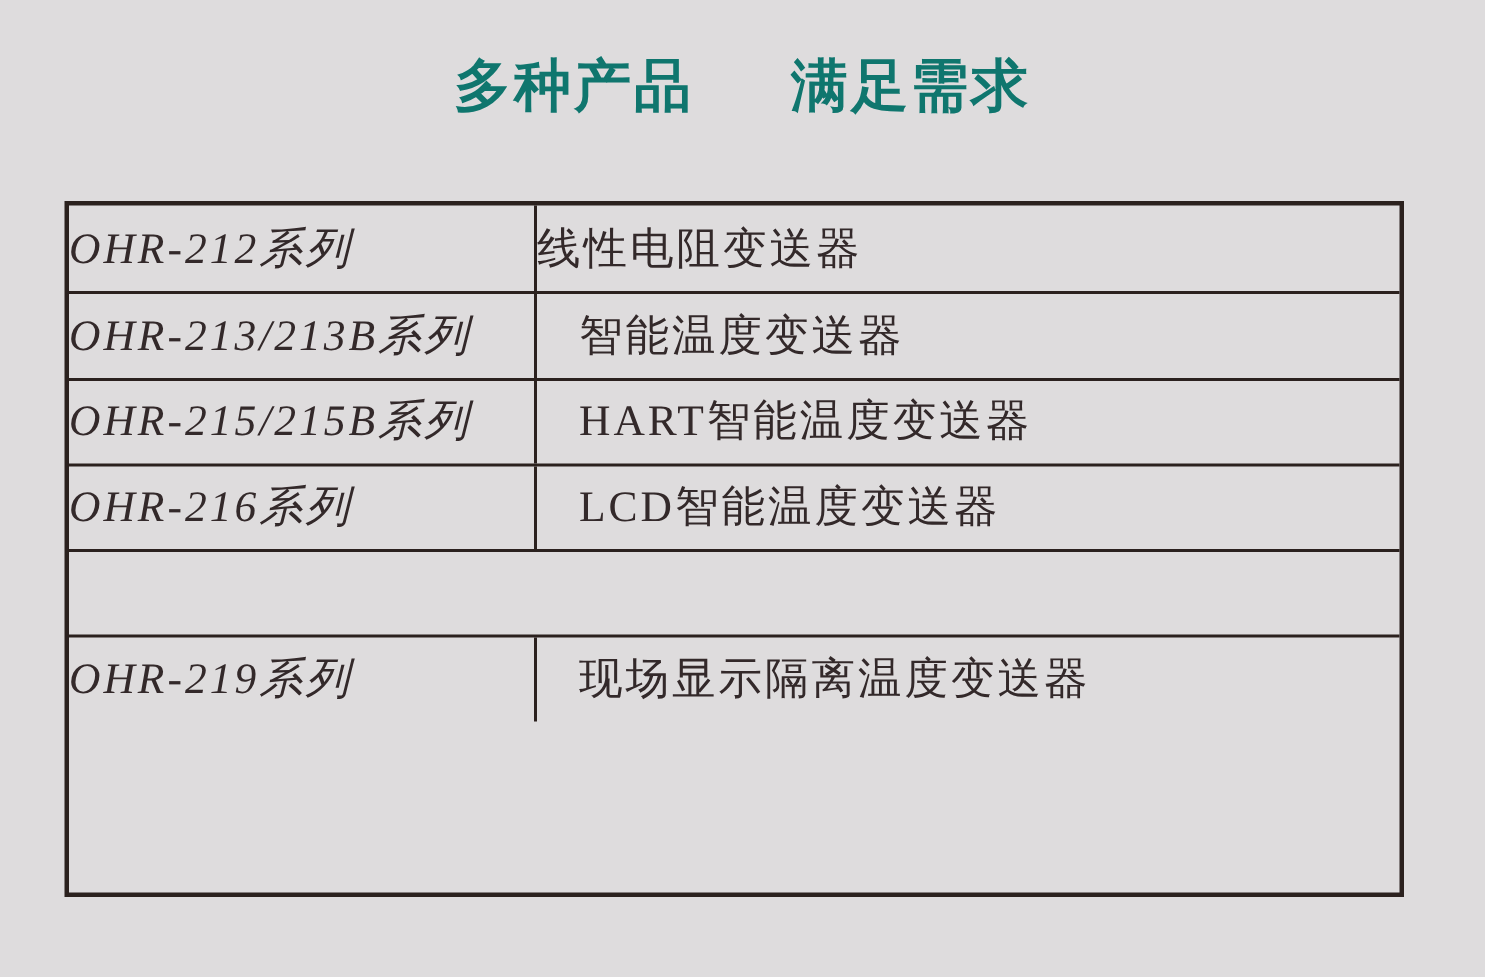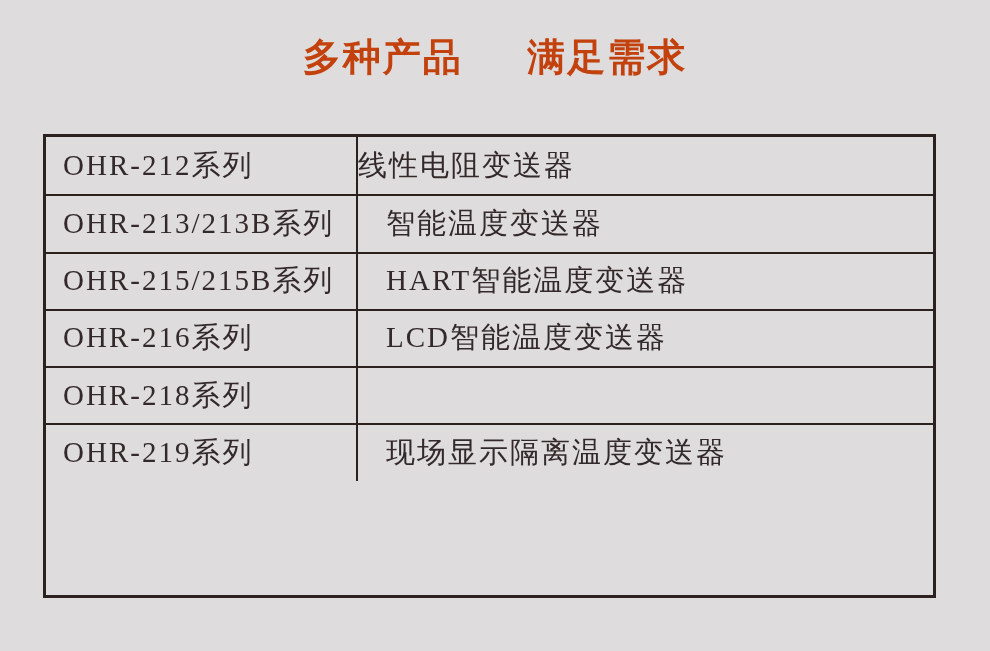--- a/index.html
+++ b/index.html
@@ -11,21 +11,21 @@
     font-family: "Liberation Sans", "DejaVu Sans", sans-serif;
   }
   .page-title {
     position: absolute;
     top: 32px;
     left: 0;
     width: 100%;
     text-align: center;
     font-size: 38px;
     font-weight: 700;
-    color: #c2410c;
+    color: #0f766e;
     letter-spacing: 2px;
     font-family: "Liberation Sans", "DejaVu Sans", sans-serif;
   }
   .page-title .part2 { margin-left: 52px; }
   .product-table {
     position: absolute;
     left: 43px;
     top: 134px;
     width: 893px;
     height: 464px;
@@ -43,21 +43,21 @@
     align-items: center;
     font-family: "Liberation Serif", "DejaVu Serif", serif;
     font-size: 29px;
     color: #33292a;
     letter-spacing: 2px;
     white-space: nowrap;
     overflow: hidden;
   }
   .cell.series {
     border-right: 2px solid #2b211e;
-    padding-left: 17px;
+    font-style: italic;
   }
   .cell.desc { }
 </style>
 </head>
 <body>
 
 <div class="page-title">
   <span class="part1">多种产品</span>
   <span class="part2">满足需求</span>
 </div>
@@ -73,19 +73,18 @@
   </div>
   <div class="trow">
     <div class="cell series">OHR-215/215B系列</div>
     <div class="cell desc">HART智能温度变送器</div>
   </div>
   <div class="trow">
     <div class="cell series">OHR-216系列</div>
     <div class="cell desc">LCD智能温度变送器</div>
   </div>
   <div class="trow">
-    <div class="cell series">OHR-218系列</div>
   </div>
   <div class="trow">
     <div class="cell series">OHR-219系列</div>
     <div class="cell desc">现场显示隔离温度变送器</div>
   </div>
 </div>
 
 </body></html>

